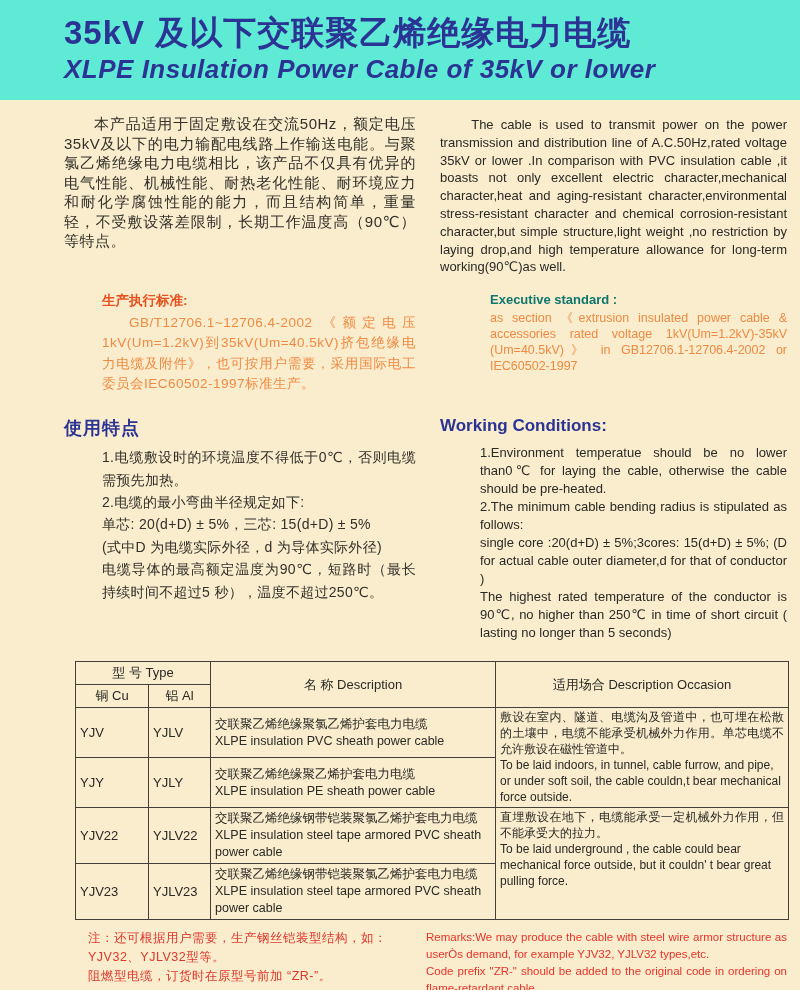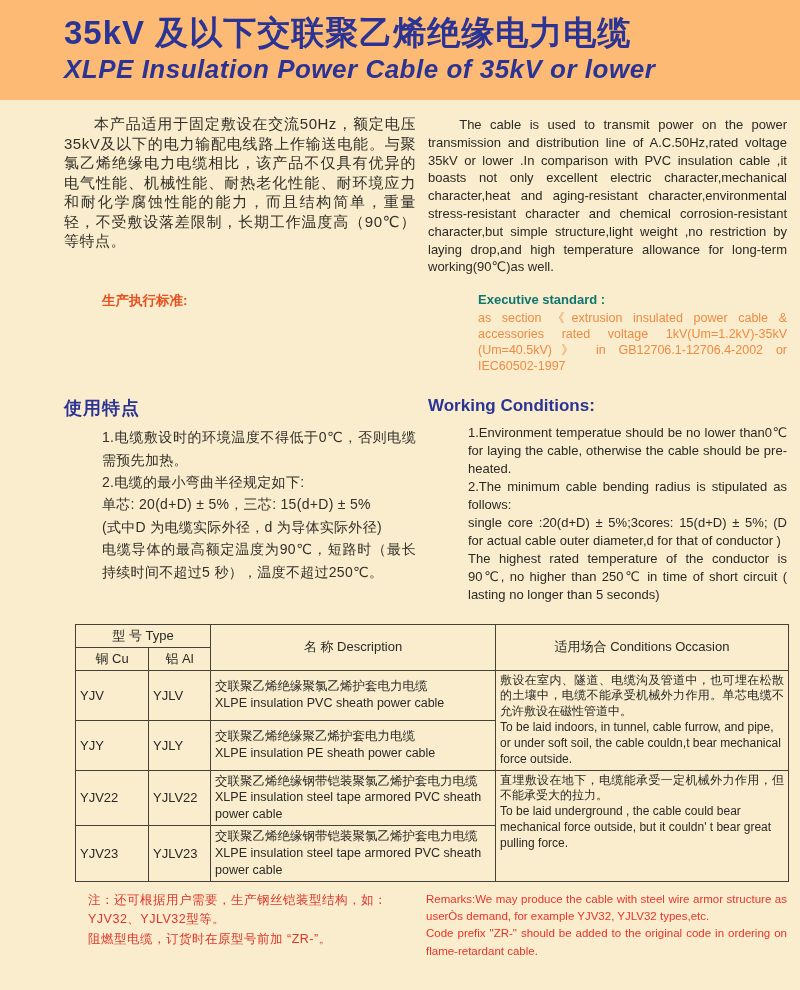--- a/index.html
+++ b/index.html
@@ -4,34 +4,34 @@
 <style>
   * { box-sizing: border-box; }
   html,body { margin:0; padding:0; }
   body {
     width: 800px; height: 990px;
     background: #ffffff;
     font-family: "Liberation Sans", "DejaVu Sans", sans-serif;
     color: #2e2c28;
     overflow: hidden;
   }
-  .header { background:#fdba74; height:100px; padding:14px 14px 0 64px; }
+  .header { background:#5eead4; height:100px; padding:14px 14px 0 64px; }
   .title-cn {
     margin:0; color:#2b3494; font-size:33px; font-weight:bold;
     letter-spacing:1px; line-height:1.15;
   }
   .title-en {
     margin:2px 0 0 0; color:#2b3494; font-size:26px; font-weight:bold;
     font-style:italic; letter-spacing:0.5px;
   }
   .panel {
     background:#f9edcd; height:890px; padding:14px 13px 10px 64px;
     overflow:hidden;
   }
-  .cols { display:grid; grid-template-columns:352px 1fr; column-gap:12px; }
+  .cols { display:grid; grid-template-columns:352px 1fr; column-gap:24px; }
 
   .intro-cn {
     font-size:15px; line-height:1.3; text-align:justify; text-indent:2em;
     color:#33302a; letter-spacing:0.5px;
   }
   .intro-en {
     font-size:13px; line-height:1.37; text-align:justify; text-indent:2.4em;
     color:#2b2925;
   }
 
@@ -98,20 +98,21 @@
 <div class="panel">
 
   <div class="cols">
     <p class="intro-cn" style="margin:0">本产品适用于固定敷设在交流50Hz，额定电压35kV及以下的电力输配电线路上作输送电能。与聚氯乙烯绝缘电力电缆相比，该产品不仅具有优异的电气性能、机械性能、耐热老化性能、耐环境应力和耐化学腐蚀性能的能力，而且结构简单，重量轻，不受敷设落差限制，长期工作温度高（90℃）等特点。</p>
     <p class="intro-en" style="margin:2px 0 0 0">The cable is used to transmit power on the power transmission and distribution line of A.C.50Hz,rated voltage 35kV or lower .In comparison with PVC insulation cable ,it boasts not only excellent electric character,mechanical character,heat and aging-resistant character,environmental stress-resistant character and chemical corrosion-resistant character,but simple structure,light weight ,no restriction by laying drop,and high temperature allowance for long-term working(90℃)as well.</p>
   </div>
 
   <div class="cols standards">
     <div class="std-cn">
       <div class="std-heading-cn">生产执行标准:</div>
+      <div class="std-body-cn">GB/T12706.1~12706.4-2002 《额定电压1kV(Um=1.2kV)到35kV(Um=40.5kV)挤包绝缘电力电缆及附件》，也可按用户需要，采用国际电工委员会IEC60502-1997标准生产。</div>
     </div>
     <div class="std-en">
       <div class="std-heading-en">Executive standard :</div>
       <div class="std-body-en">as section 《extrusion insulated power cable &amp; accessories rated voltage 1kV(Um=1.2kV)-35kV (Um=40.5kV)》 in GB12706.1-12706.4-2002 or IEC60502-1997</div>
     </div>
   </div>
 
   <div class="cols usage">
     <div>
       <div class="feat-heading">使用特点</div>
@@ -135,21 +136,21 @@
     <colgroup>
       <col class="col-cu">
         <col class="col-al">
         <col class="col-desc">
         <col class="col-app">
     </colgroup>
     <thead>
       <tr>
         <th colspan="2">型 号  Type</th>
         <th rowspan="2">名  称  Description</th>
-        <th rowspan="2">适用场合  Conditions Occasion</th>
+        <th rowspan="2">适用场合  Description Occasion</th>
       </tr>
       <tr>
         <th>铜 Cu</th>
         <th>铝 Al</th>
       </tr>
     </thead>
     <tbody>
       <tr>
         <td class="type-cell">YJV</td>
         <td class="type-cell">YJLV</td>

